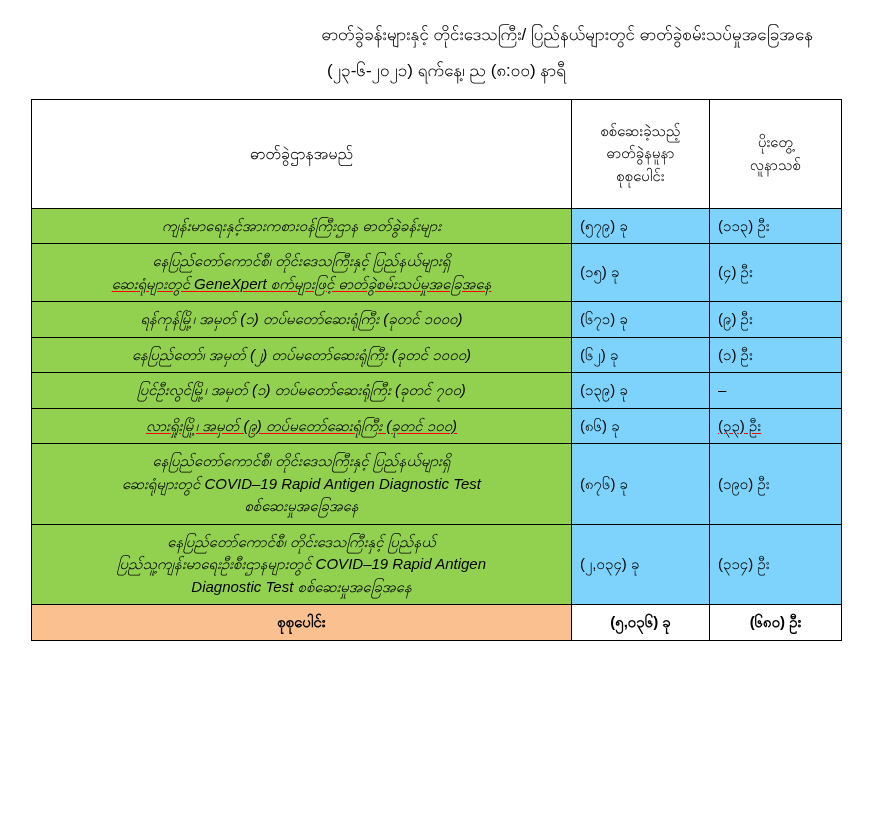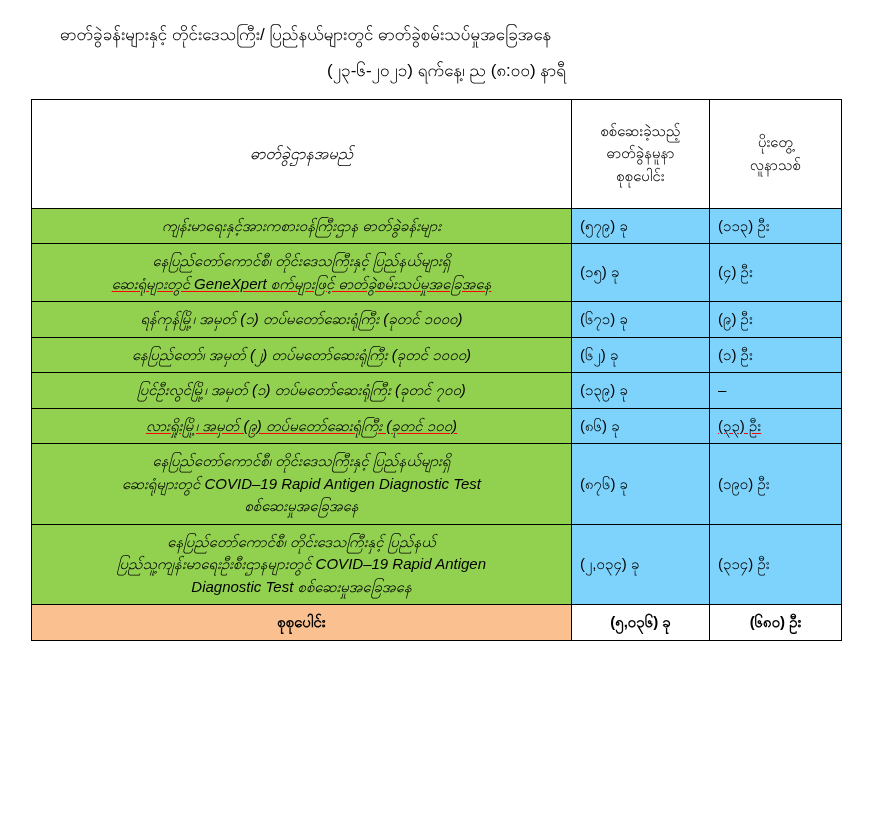--- a/index.html
+++ b/index.html
@@ -15,21 +15,21 @@
     overflow: hidden;
   }
   .page {
     width: 873px;
     height: 835px;
     position: relative;
     box-sizing: border-box;
     padding: 0;
   }
   .doc-title {
-    text-align: left;
+    text-align: right;
     font-size: 17px;
     line-height: 1.55;
     padding: 22px 60px 4px 60px;
     font-weight: normal;
   }
   .doc-subtitle {
     text-align: center;
     font-size: 17px;
     line-height: 1.55;
     padding: 6px 40px 14px 60px;
@@ -52,21 +52,21 @@
   col.c-name  { width: 540px; }
   col.c-tests { width: 138px; }
   col.c-pos   { width: 132px; }
 
   thead td {
     text-align: center;
     background: #ffffff;
     height: 96px;
     font-size: 15px;
   }
-  thead td.hname { font-size: 16px; font-style: italic; }
+  thead td.hname { font-size: 16px; }
   .hdr-lines div { white-space: nowrap; }
 
   tbody td.name {
     background: #92d050;
     text-align: center;
   }
   tbody td.num {
     background: #7dd3fc;
     font-size: 15px;
   }

